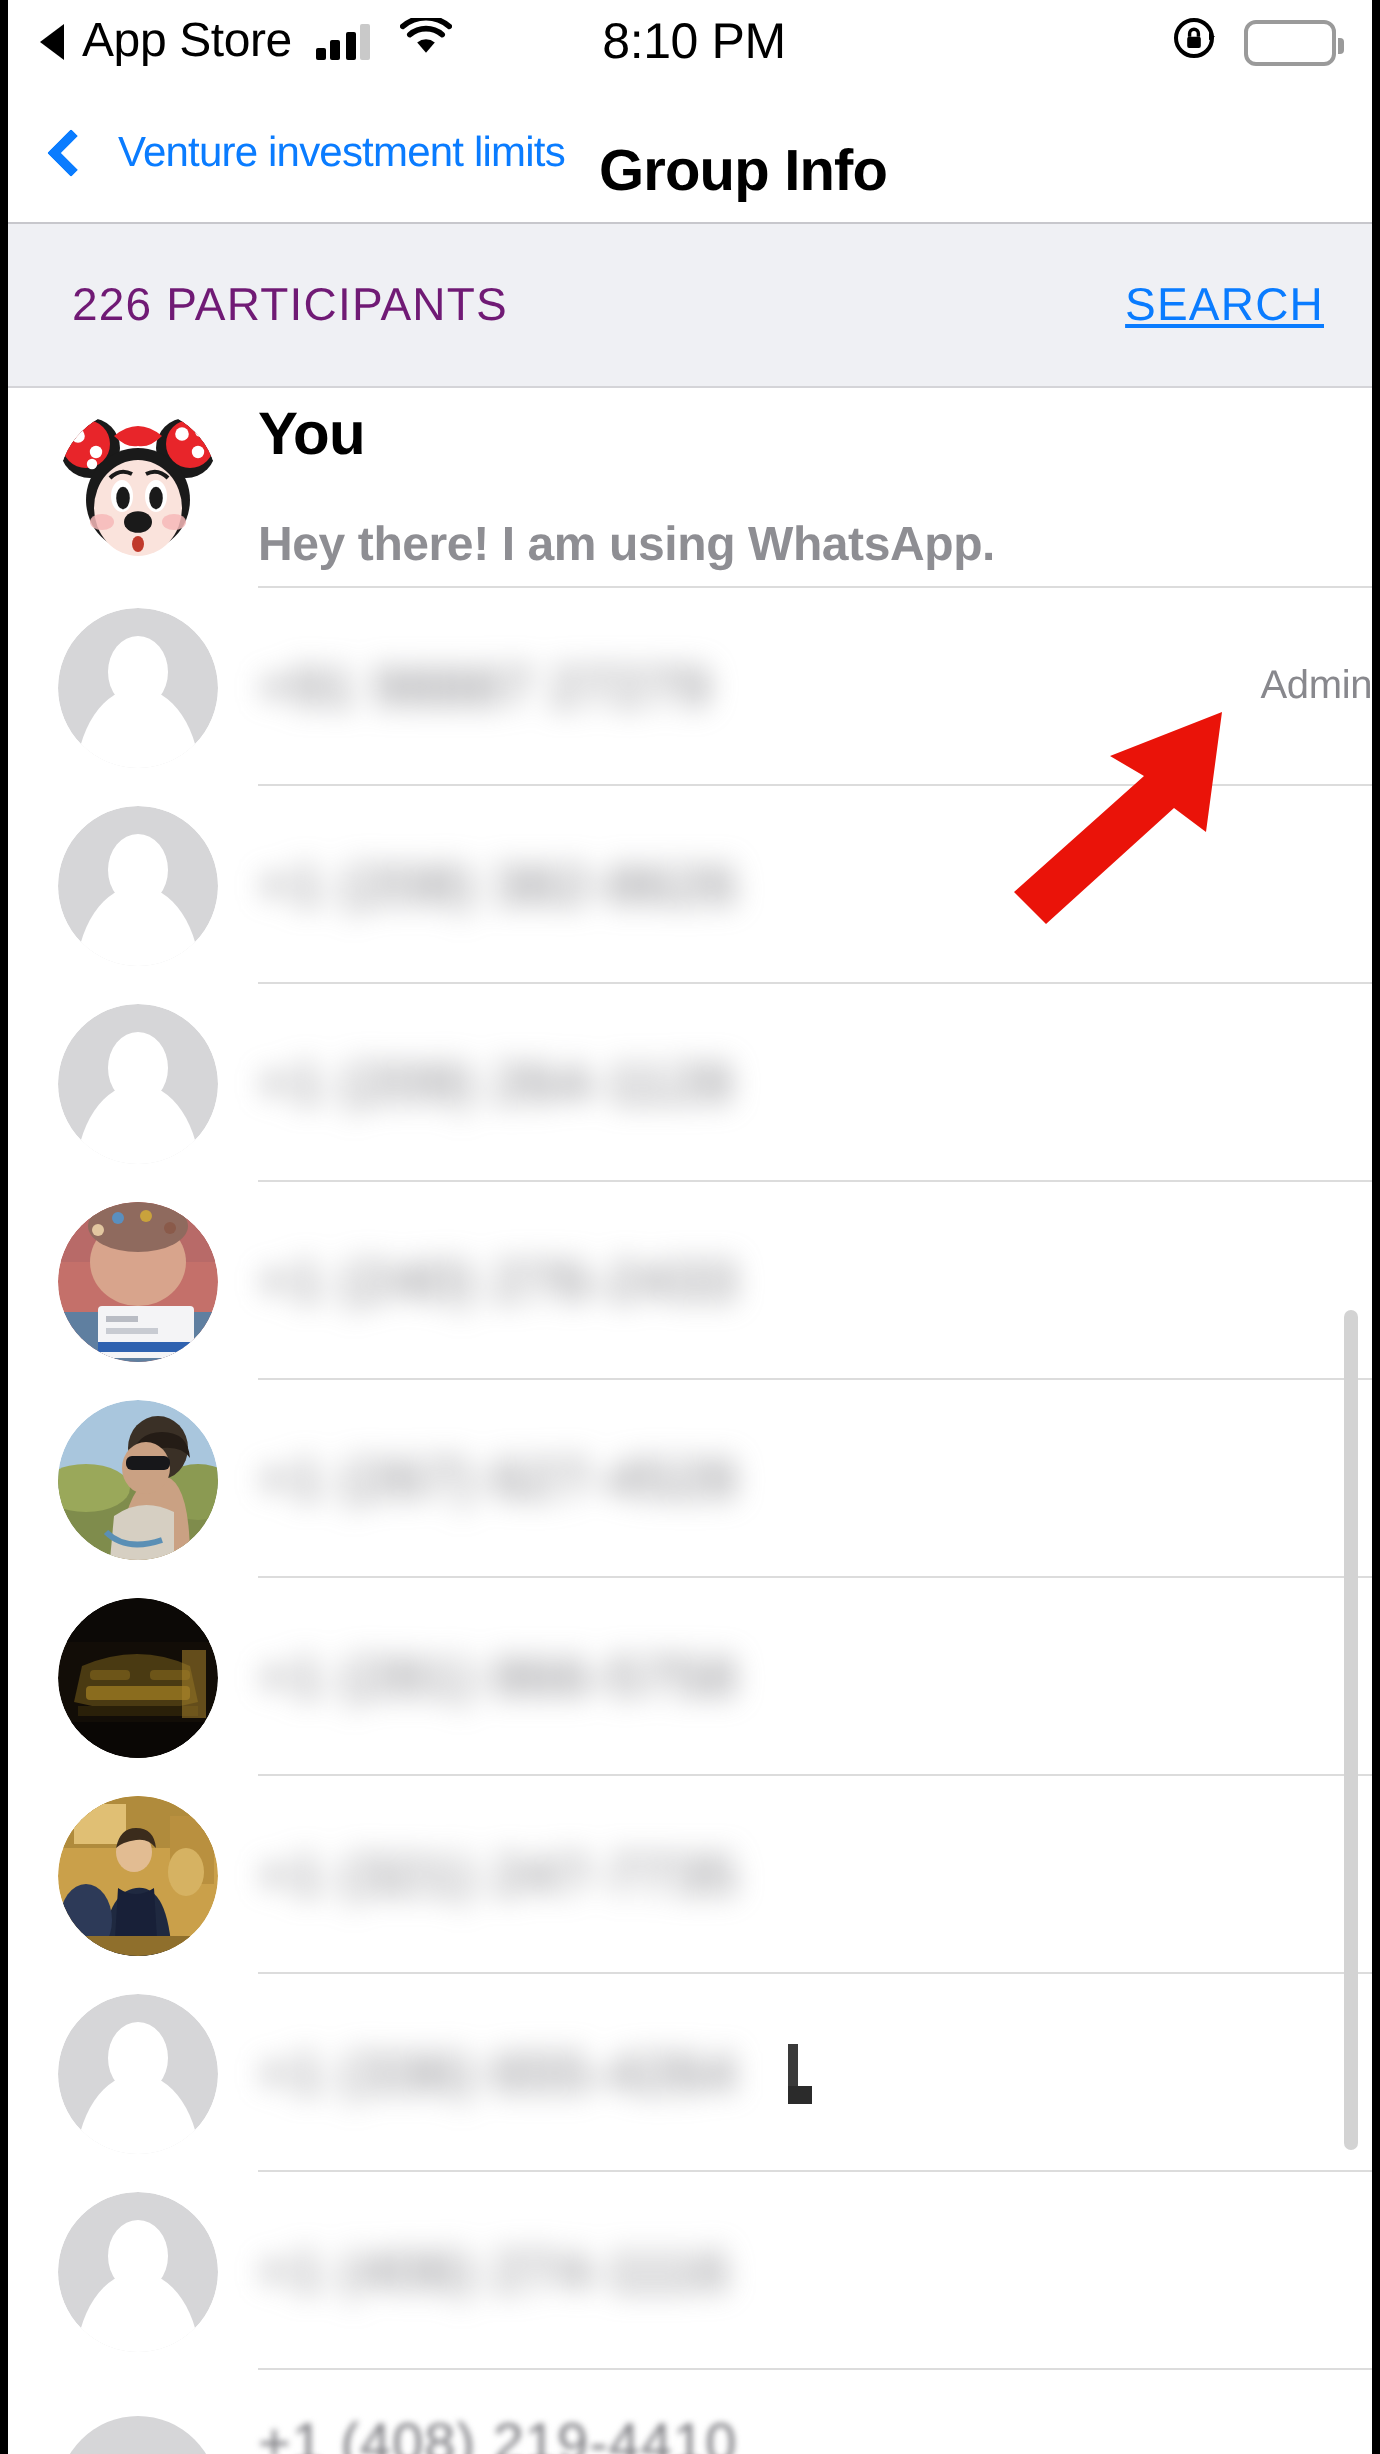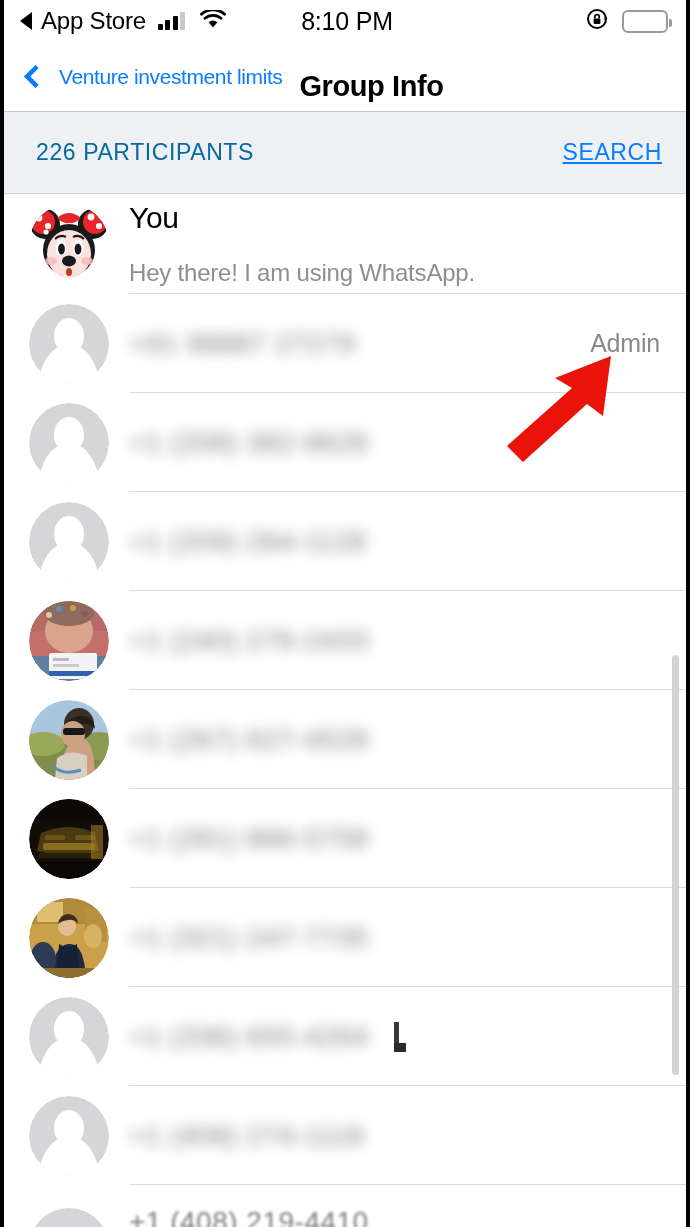--- a/index.html
+++ b/index.html
@@ -144,21 +144,21 @@
     height: 82px;
     background: #eff0f4;
     display: flex;
     align-items: center;
     justify-content: space-between;
     padding: 0 24px 0 32px;
     border-bottom: 1px solid #d4d4d8;
   }
   #participants-count {
     font-size: 23px;
-    color: #0369a1;
+    color: #701a75;
     letter-spacing: 0.6px;
   }
   #search-button {
     font-size: 23px;
     color: #0a7cff;
     letter-spacing: 0.6px;
     text-decoration: underline;
   }
 
   
@@ -167,21 +167,21 @@
     background: #ffffff;
   }
   .row {
     position: relative;
     height: 99px;
     display: flex;
     align-items: center;
     padding-left: 25px;
     background: #ffffff;
   }
-  .row.first-row { height: 100px; }
+  .row.first-row { height: 100px; font-weight: bold; }
   .row-sep {
     position: absolute;
     left: 125px; right: 0; bottom: 0;
     height: 1px;
     background: #dcdcdc;
   }
   .avatar {
     width: 80px; height: 80px;
     border-radius: 50%;
     flex: 0 0 auto;
@@ -213,23 +213,22 @@
   .row-phone {
     font-size: 28px;
     color: #7d7d82;
     letter-spacing: 0.5px;
     filter: blur(7px);
     -webkit-filter: blur(7px);
     user-select: none;
     white-space: nowrap;
   }
   .admin-tag {
-    font-size: 25px;
+    font-size: 20px;
     color: #88888d;
-    margin-right: 26px;
     letter-spacing: -0.2px;
     flex: 0 0 auto;
   }
   .caret-mark {
     position: absolute;
     width: 5px; height: 30px;
     background: #3a3a3a;
     left: 390px;
     top: 50%;
     transform: translateY(-50%);

